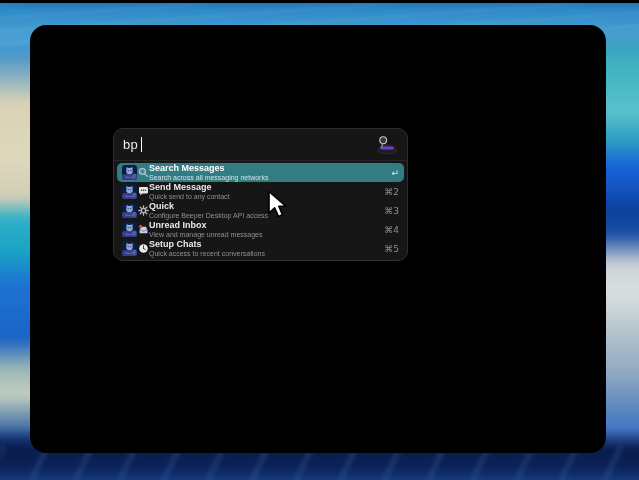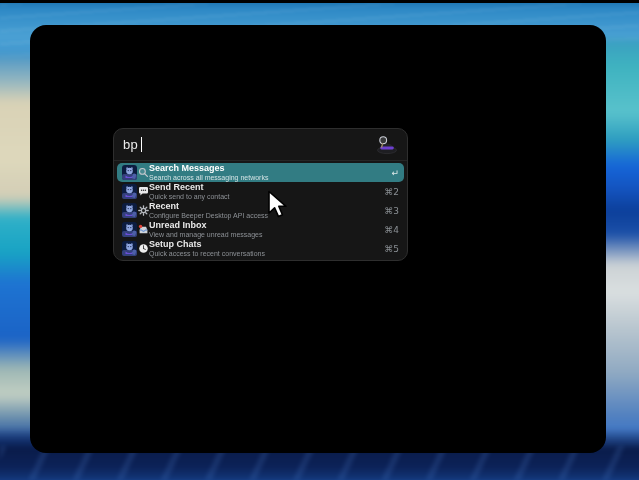--- a/index.html
+++ b/index.html
@@ -159,21 +159,21 @@
         </span>
     <span class="row-icon">
           <svg viewBox="0 0 11 11" width="11" height="11">
             <path d="M1 2.2 Q1 1 2.2 1 H8.8 Q10 1 10 2.2 V6.2 Q10 7.4 8.8 7.4 H4.6 L2.2 9.4 L2.6 7.4 H2.2 Q1 7.4 1 6.2 Z" fill="#e9e9eb"></path>
             <circle cx="3.6" cy="4.2" r="0.7" fill="#2a2a2a"></circle>
             <circle cx="5.5" cy="4.2" r="0.7" fill="#2a2a2a"></circle>
             <circle cx="7.4" cy="4.2" r="0.7" fill="#2a2a2a"></circle>
           </svg>
         </span>
     <span class="texts">
-      <span class="title">Send Recent</span>
+      <span class="title">Send Message</span>
       <span class="subtitle">Quick send to any contact</span>
     </span>
     <span class="shortcut">⌘2</span>
   </div>
       <div class="row">
     <span class="avatar">
           <svg viewBox="0 0 15 15" width="15" height="15">
             <rect x="0" y="0" width="15" height="15" rx="3" fill="#0c1c40"></rect>
             <rect x="0" y="9" width="15" height="6" rx="2" fill="#33407a"></rect>
             <path d="M4 4 L5 1.8 L6.2 3.6 Z" fill="#8fa6e0"></path>
@@ -194,21 +194,21 @@
               <line x1="8.6" y1="5.5" x2="10.2" y2="5.5"></line>
               <line x1="2.2" y1="2.2" x2="3.3" y2="3.3"></line>
               <line x1="7.7" y1="7.7" x2="8.8" y2="8.8"></line>
               <line x1="2.2" y1="8.8" x2="3.3" y2="7.7"></line>
               <line x1="7.7" y1="3.3" x2="8.8" y2="2.2"></line>
             </g>
             <circle cx="5.5" cy="5.5" r="2.1" fill="#1c1c1c" stroke="#b9bcc2" stroke-width="1.2"></circle>
           </svg>
         </span>
     <span class="texts">
-      <span class="title">Recent</span>
+      <span class="title">Quick</span>
       <span class="subtitle">Configure Beeper Desktop API access</span>
     </span>
     <span class="shortcut">⌘3</span>
   </div>
       <div class="row">
     <span class="avatar">
           <svg viewBox="0 0 15 15" width="15" height="15">
             <rect x="0" y="0" width="15" height="15" rx="3" fill="#0c1c40"></rect>
             <rect x="0" y="9" width="15" height="6" rx="2" fill="#33407a"></rect>
             <path d="M4 4 L5 1.8 L6.2 3.6 Z" fill="#8fa6e0"></path>

